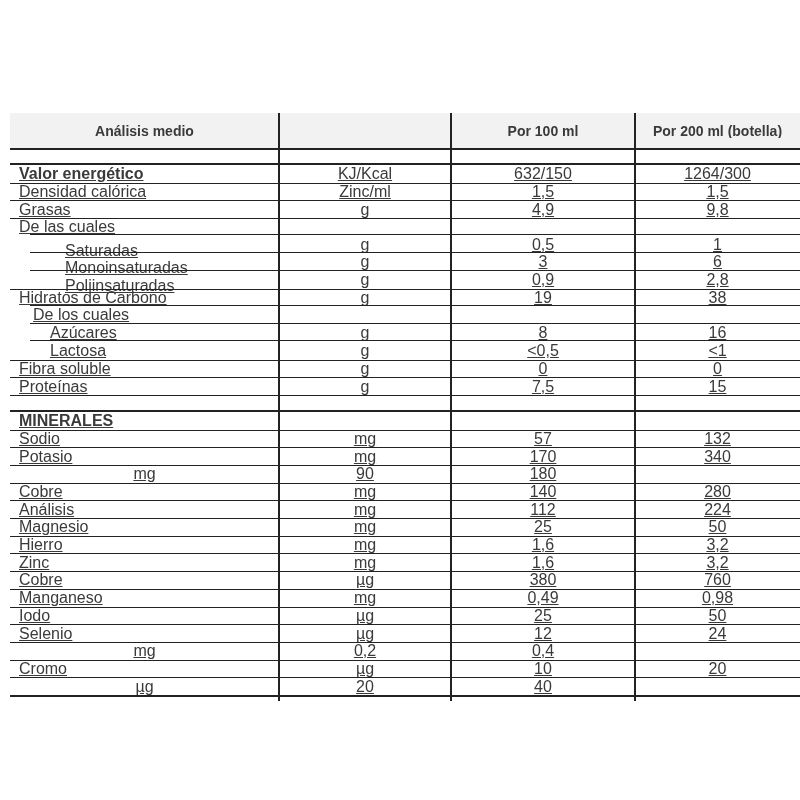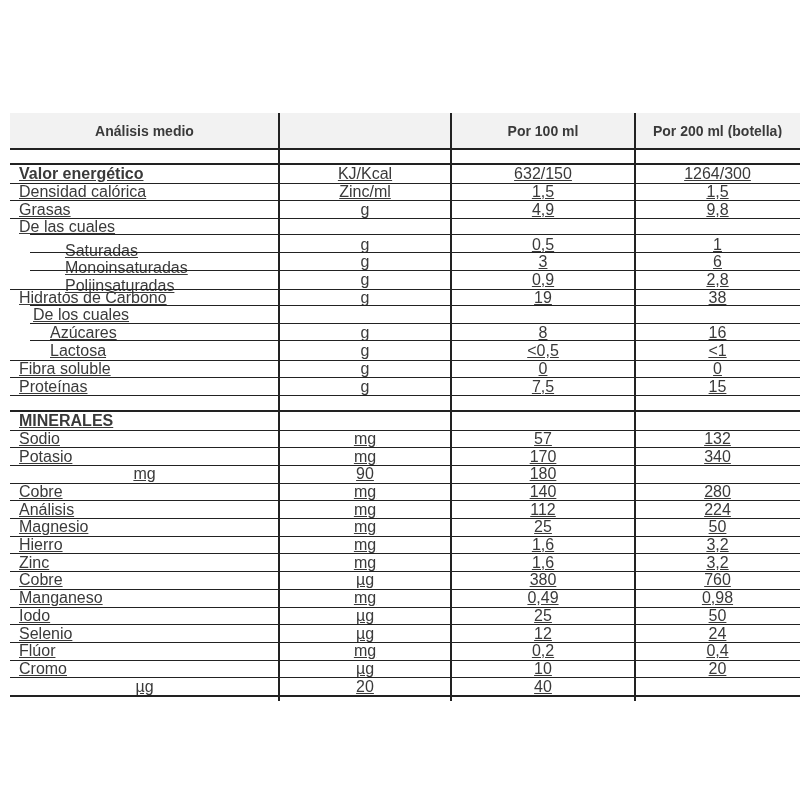--- a/index.html
+++ b/index.html
@@ -253,21 +253,20 @@
           <div class="cell v100">25</div>
           <div class="cell v200">50</div>
         </div>
         <div class="grid-row row ind0">
           <div class="cell label">Selenio</div>
           <div class="cell unit">µg</div>
           <div class="cell v100">12</div>
           <div class="cell v200">24</div>
         </div>
         <div class="grid-row row ind0">
-          <div class="cell label">Flúor</div>
           <div class="cell unit">mg</div>
           <div class="cell v100">0,2</div>
           <div class="cell v200">0,4</div>
         </div>
         <div class="grid-row row ind0">
           <div class="cell label">Cromo</div>
           <div class="cell unit">µg</div>
           <div class="cell v100">10</div>
           <div class="cell v200">20</div>
         </div>

